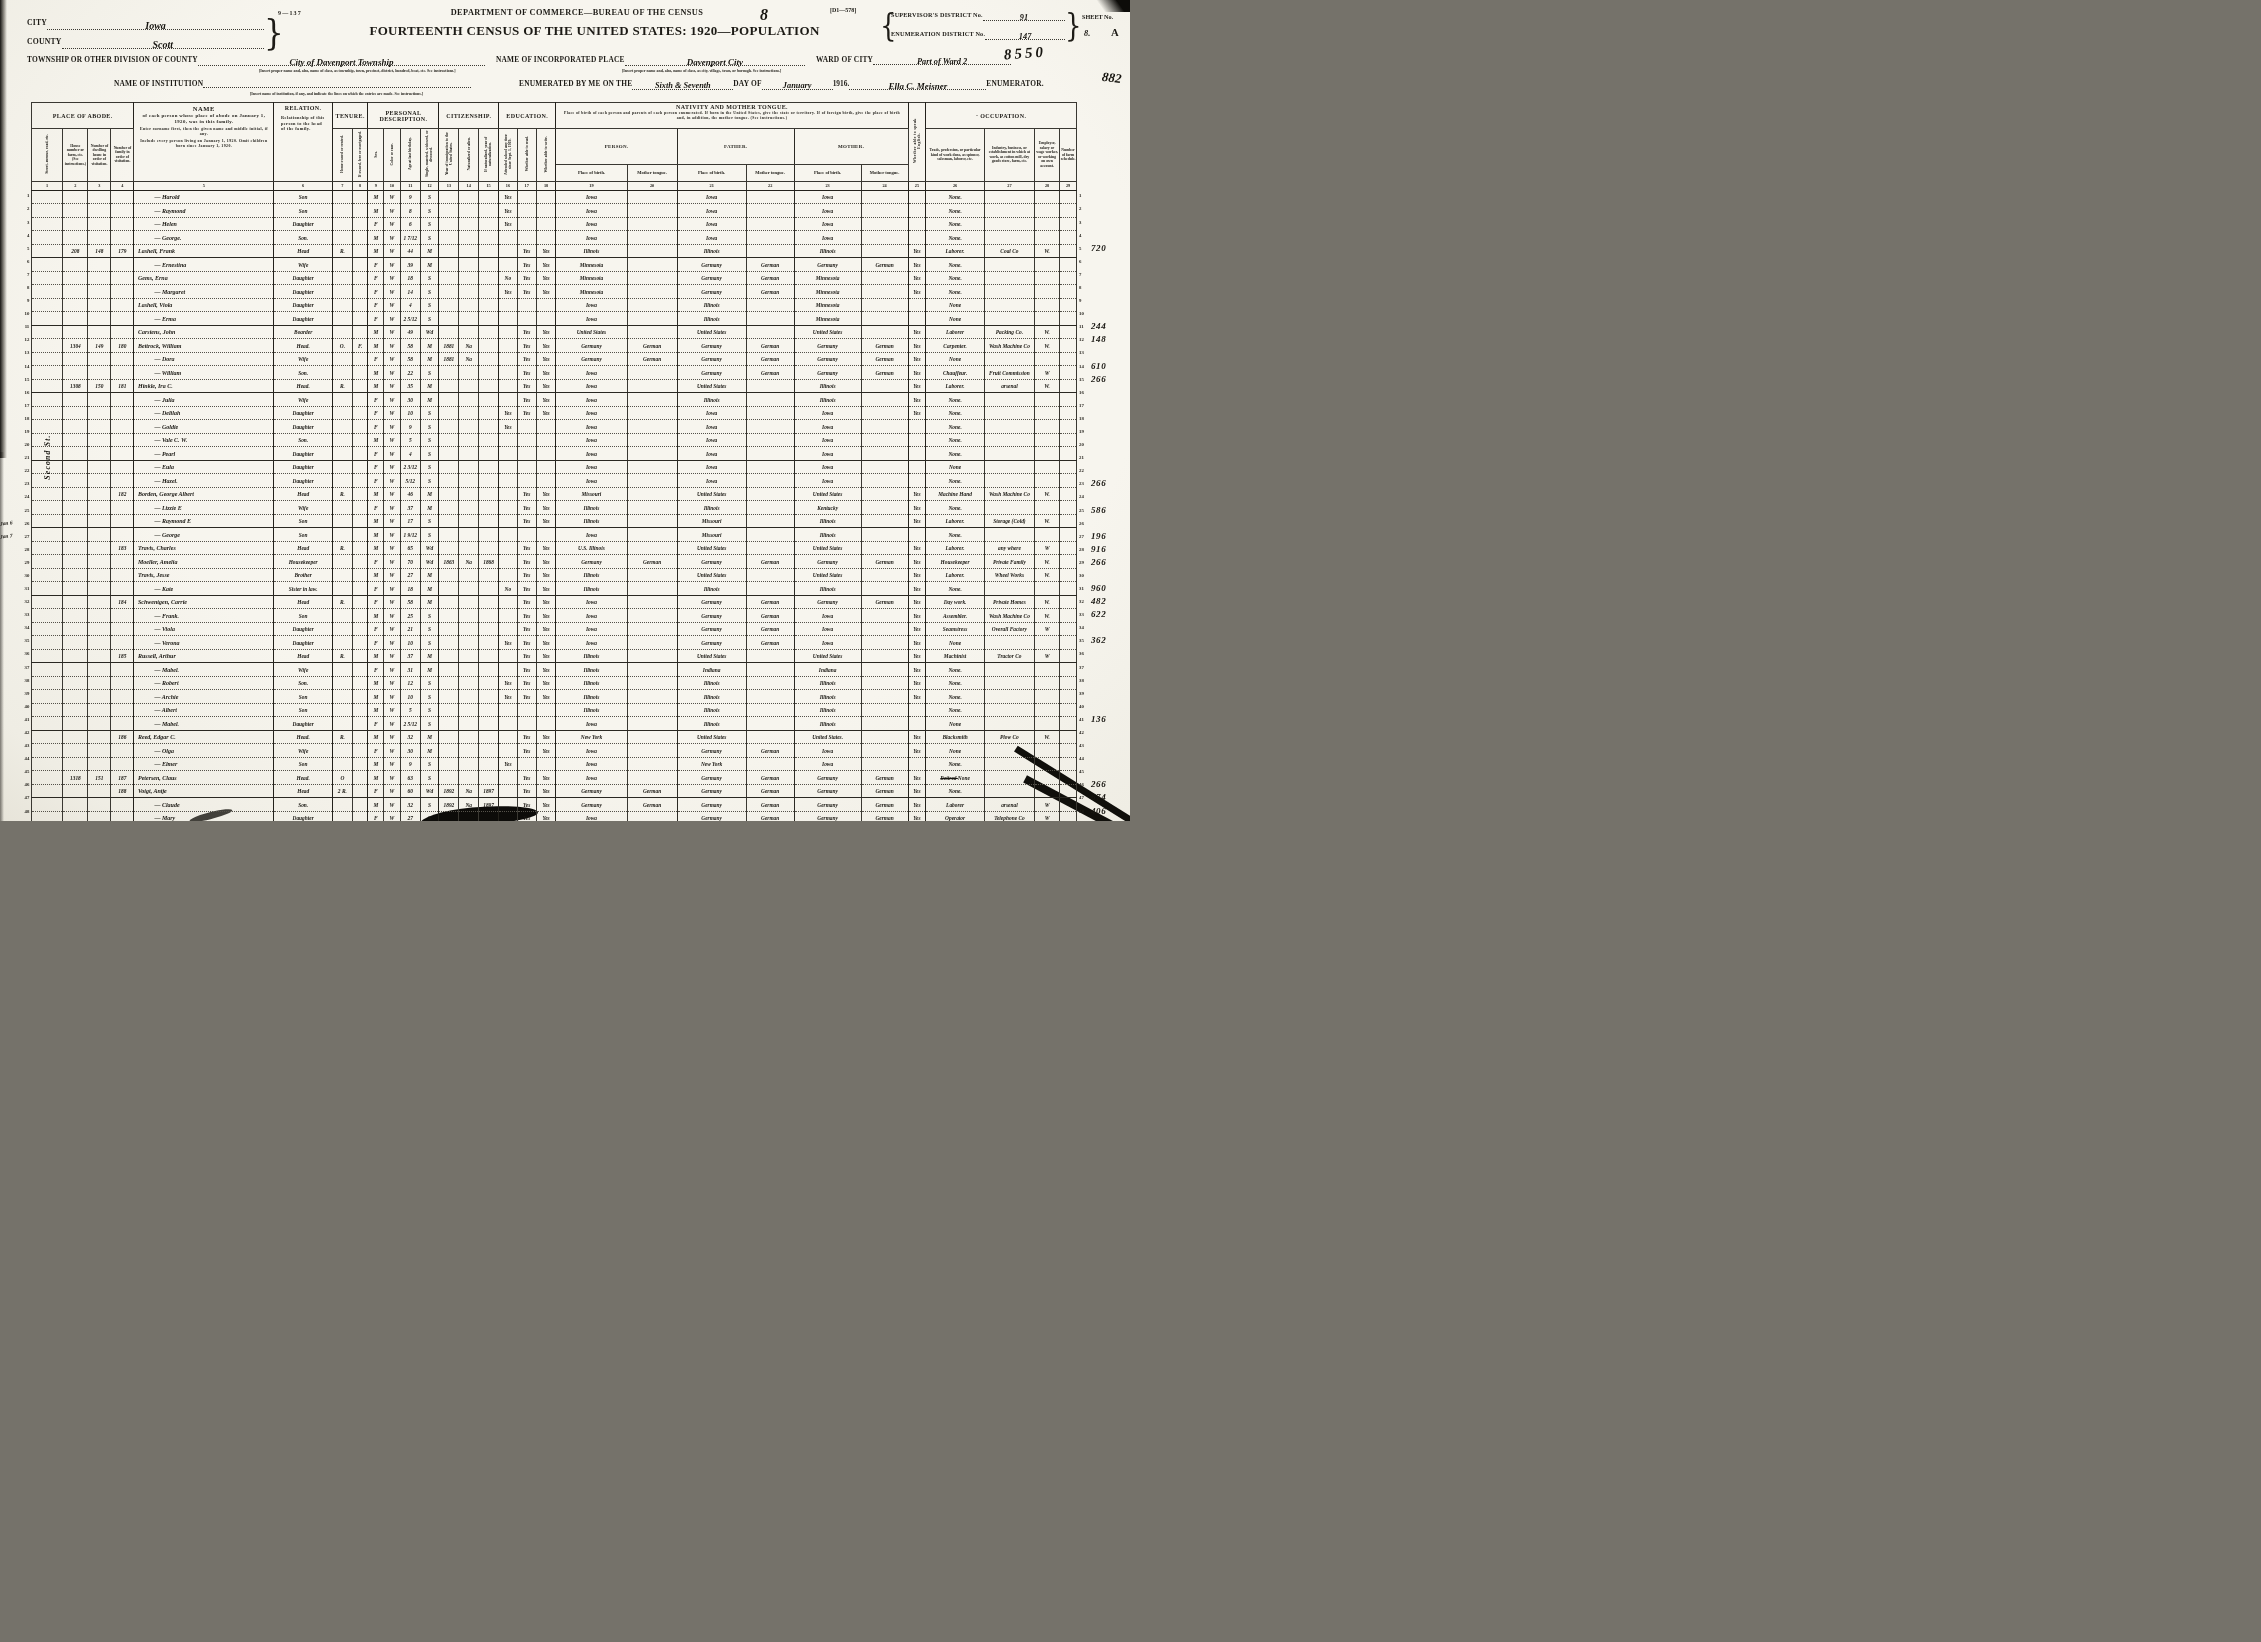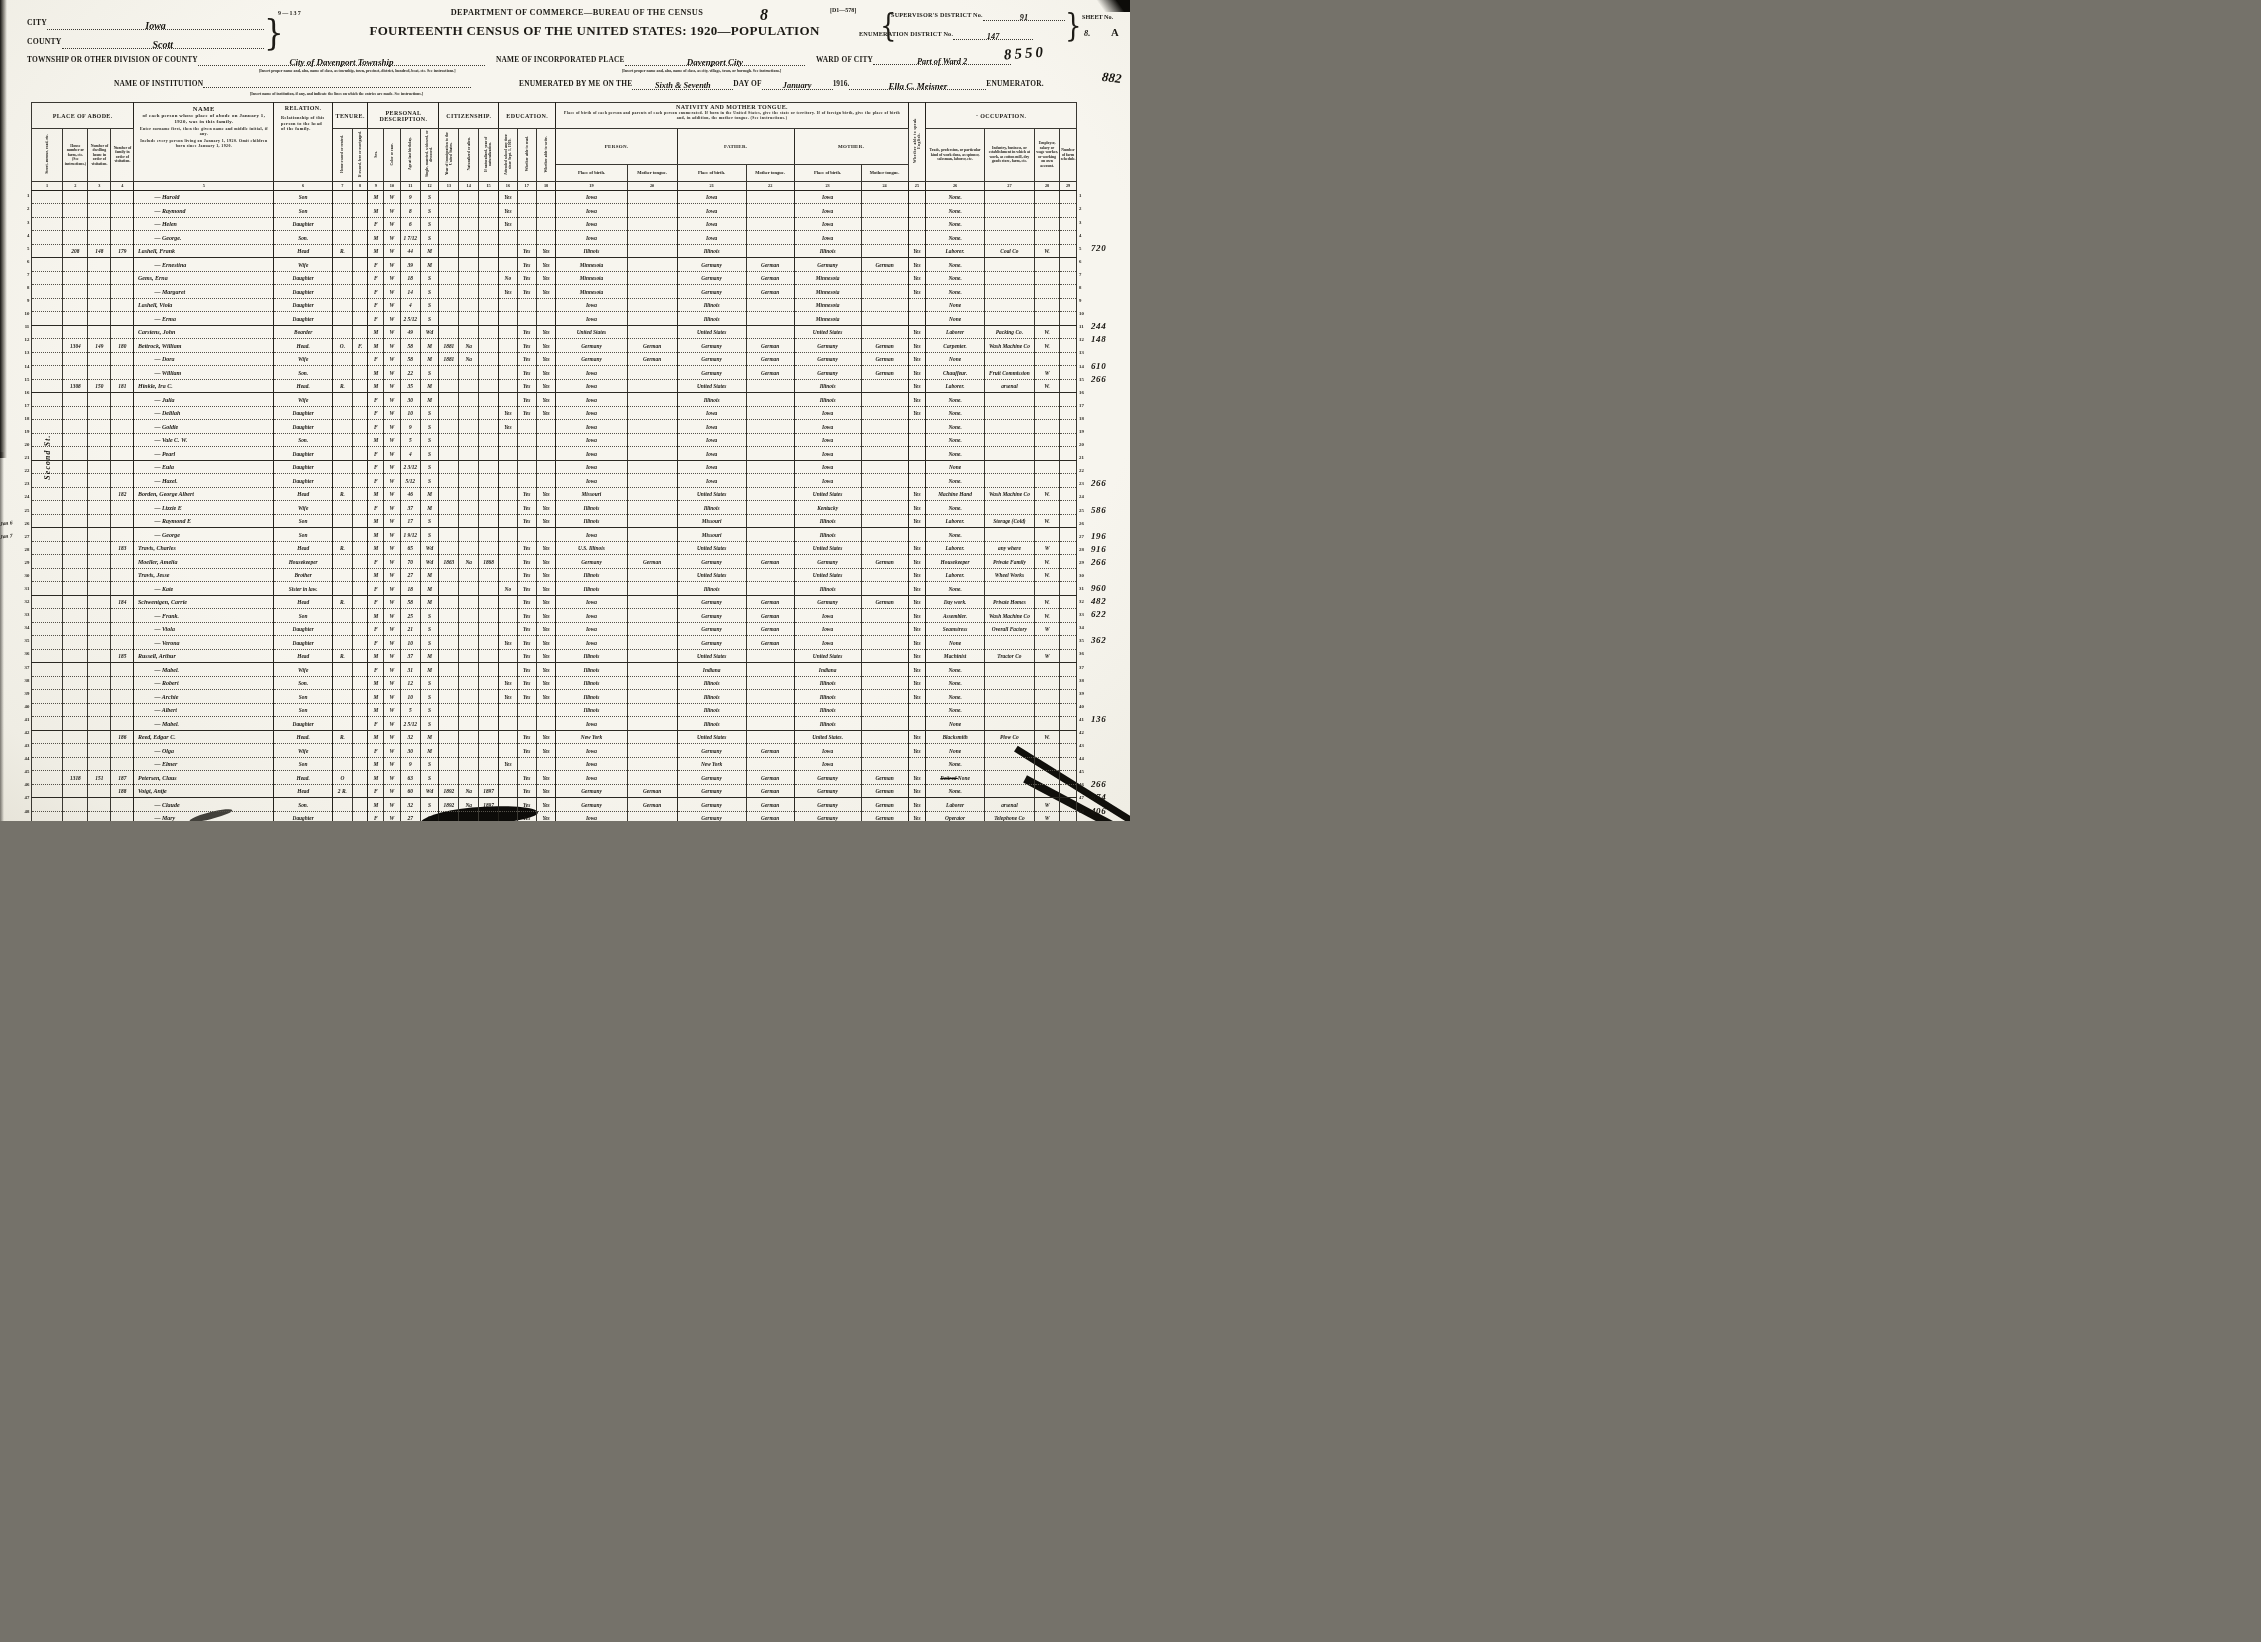--- a/index.html
+++ b/index.html
@@ -33,21 +33,21 @@
   .pg8{left:760px;top:6px;font-size:16px;}
   .hrow{display:flex;}
   .hrow .lab{white-space:nowrap;}
   .fill{flex:1;border-bottom:1.2px dotted #3c3a33;text-align:center;min-width:18px;}
   .fill .hw{display:inline-block;transform:translateY(1.8px);}
   .brace{font-family:"DejaVu Serif",serif;font-weight:400;}
   .row-state{left:27px;top:18px;width:237px;font-size:7.7px;}
   .row-county{left:27px;top:37px;width:237px;font-size:7.7px;}
   .brace-sc{left:264px;top:14.3px;font-size:31px;transform:scaleY(1.15);}
   .row-sup{left:891px;top:10.7px;width:174px;font-size:6.2px;}
-  .row-enum{left:859px;top:30px;width:174px;font-size:6.2px;}
+  .row-enum{left:891px;top:30px;width:174px;font-size:6.2px;}
   .brace-l{left:880px;top:9.5px;font-size:26px;transform:scaleY(1.2);}
   .brace-r{left:1065px;top:9.5px;font-size:26px;transform:scaleY(1.2);}
   .sheet-no-lab{left:1082px;top:13px;font-size:6.2px;font-weight:700;}
   .sheet-no-val{left:1084px;top:28.6px;font-size:8.3px;}
   .sheet-no-A{left:1111px;top:26px;font-size:10.7px;font-weight:700;font-style:normal;font-family:"Liberation Serif",serif;}
   .row-town{left:27px;top:55px;width:458px;font-size:7.4px;}
   .row-place{left:496px;top:55px;width:309px;font-size:7.4px;}
   .row-ward{left:816px;top:55px;width:195px;font-size:7.4px;}
   .tiny-note{font-size:3.9px;font-weight:700;color:#26241e;}
   .note-town{left:259px;top:69px;}

